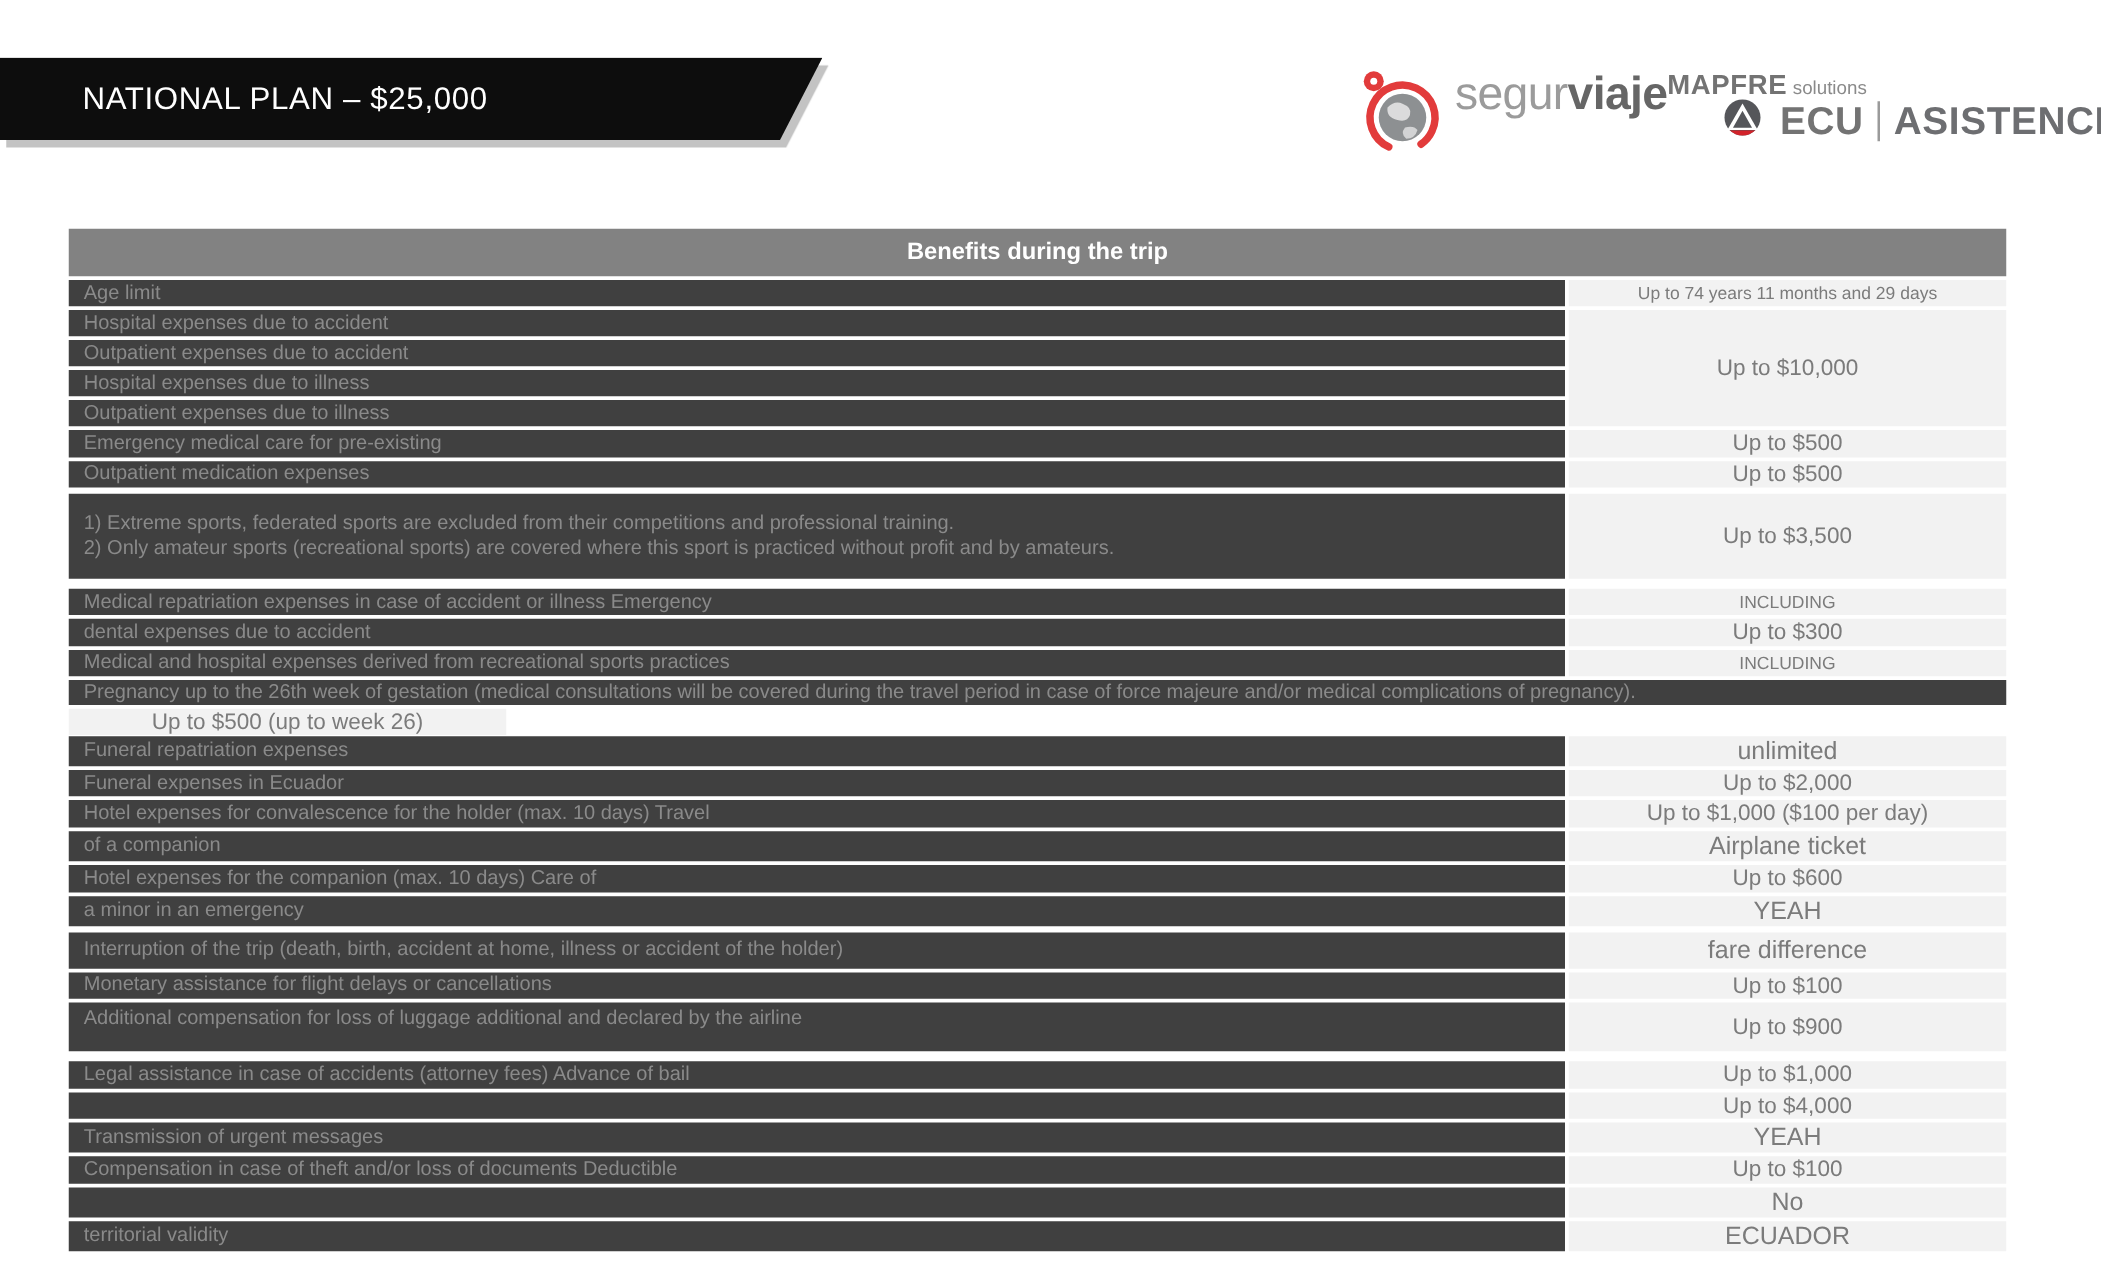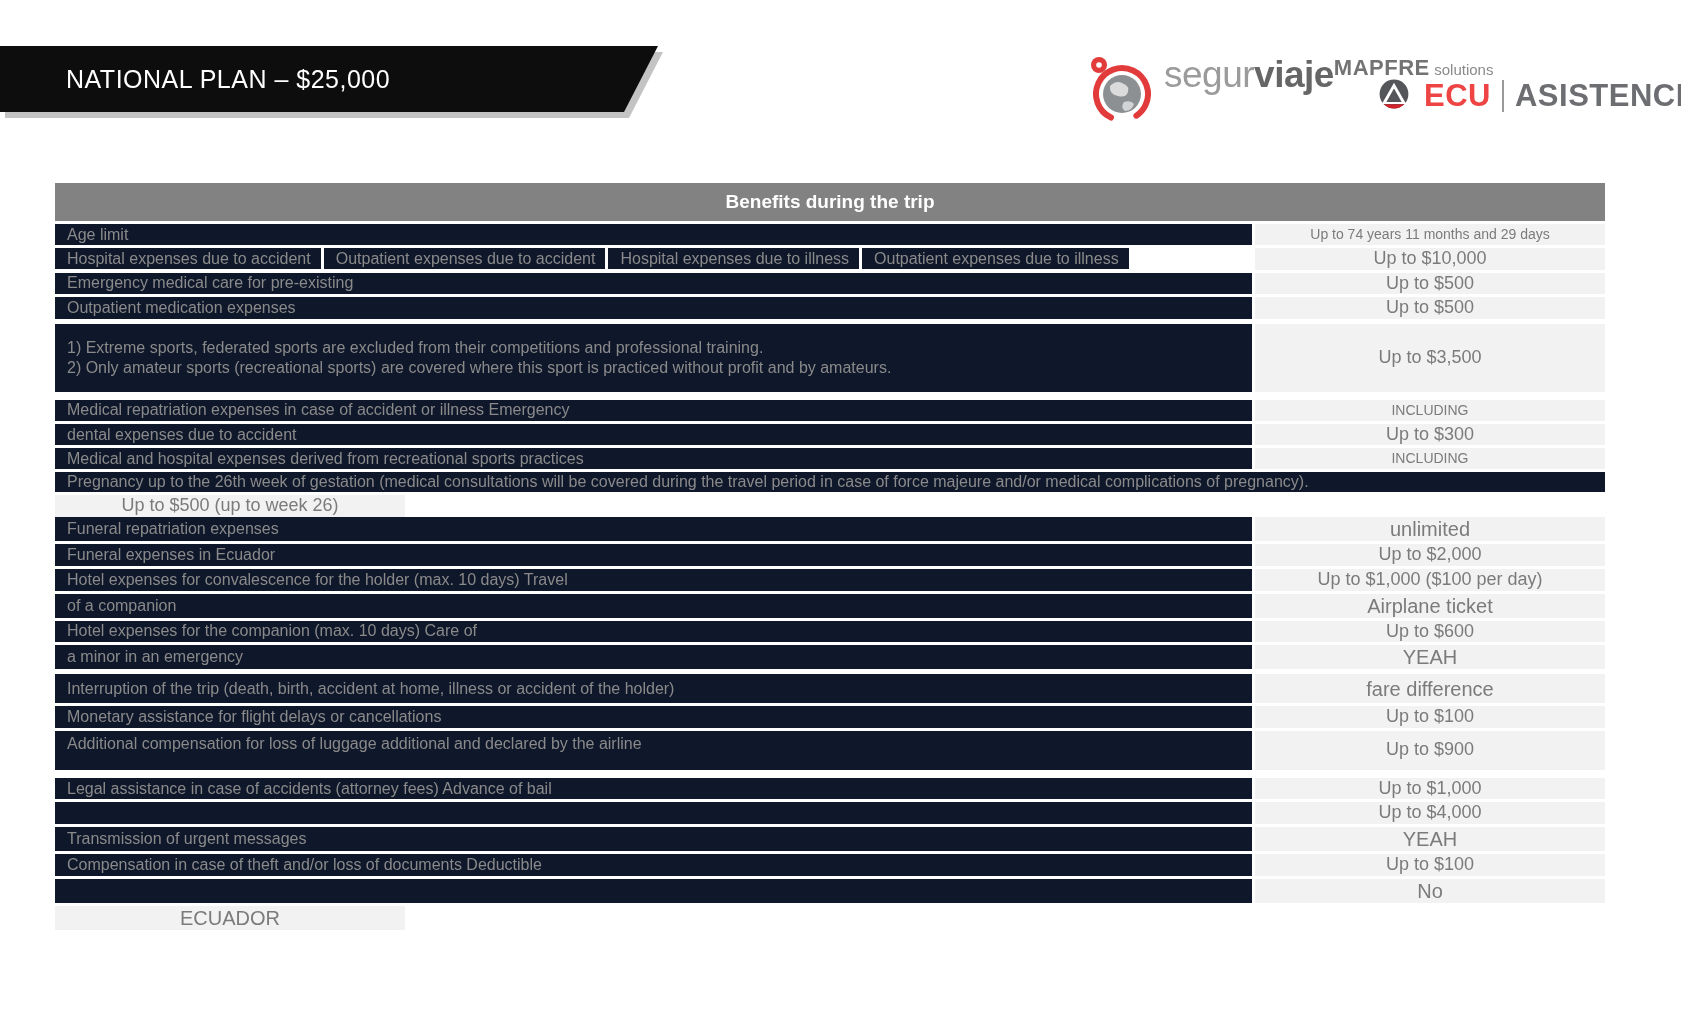--- a/index.html
+++ b/index.html
@@ -23,42 +23,42 @@
   .sv-name { font-size:37px; line-height:42px; letter-spacing:-0.5px; }
   .sv-light { color:#9b9b9b; }
   .sv-bold  { color:#666666; font-weight:700; }
   .sv-sub { text-align:right; margin-top:1px; }
   .sv-mapfre { color:#737373; font-weight:700; font-size:22px; letter-spacing:0.5px;text-align:right; }
   .sv-solutions { color:#8a8a8a; font-size:15px; }
 
   
   .ecu-logo { position:absolute; left:1376px; top:76px; display:flex; align-items:center; }
   .ecu-icon { margin-right:12px; }
-  .ecu-name { color:#ef4444; font-weight:700; font-size:31px; letter-spacing:0.5px; }
+  .ecu-name { color:#737373; font-weight:700; font-size:31px; letter-spacing:0.5px; }
   .ecu-sep { display:inline-block; width:2px; height:32px; background:#9a9a9a; margin:0 11px; }
   .ecu-suffix { color:#6d6e71; font-weight:700; font-size:31px; letter-spacing:0.5px; }
 
   
   .benefits { position:absolute; left:55px; top:183px; width:1550px; }
   .tbl-header {
     height:38px; background:#828282; color:#ffffff; font-weight:700; font-size:19px;
     display:flex; align-items:center; justify-content:center; margin-bottom:3px;
   }
   .row { display:flex; gap:3px; margin-bottom:3px; min-height:21px; }
   .lbl {
-    flex:1; background:#0f172a; color:#8a8a8a; font-size:16px;
+    flex:1; background:#404040; color:#8a8a8a; font-size:16px;
     display:flex; align-items:center; padding:0 10px 0 12px; line-height:1.25;
   }
   .val {
     width:350px; flex:none; background:#f2f2f2; color:#7b7b7b; font-size:18px;
     display:flex; align-items:center; justify-content:center; text-align:center; line-height:1.2;
   }
   .val.sm { font-size:14px; }
   .val.md { font-size:20px; }
-  .group .labels { flex:1; display:flex; gap:3px; }
+  .group .labels { flex:1; display:flex; flex-direction:column; gap:3px; }
   .group .labels .lbl { flex:none; height:21px; box-sizing:border-box; }
   .h-sports { height:68px; margin-top:5px; margin-bottom:8px; }
   .h-sports .lbl { white-space:pre-line; }
   .h-preg { height:42px;flex-direction:column; }
   .h-intr { height:29px; margin-top:5px; }
   .h-lugg { height:39px; margin-bottom:8px; }
   .h-lugg .lbl { align-items:flex-start; padding-top:3px; }
 </style>
 </head>
 <body>
@@ -230,17 +230,18 @@
       <div class="lbl">Compensation in case of theft and/or loss of documents Deductible</div>
       <div class="val">Up to $100</div>
     </div>
 
     <div class="row">
       <div class="lbl"></div>
       <div class="val md">No</div>
     </div>
 
     <div class="row">
+      <div class="lbl">territorial validity</div>
       <div class="val md">ECUADOR</div>
     </div>
 
   </div>
 </div>
 
 </body></html>

